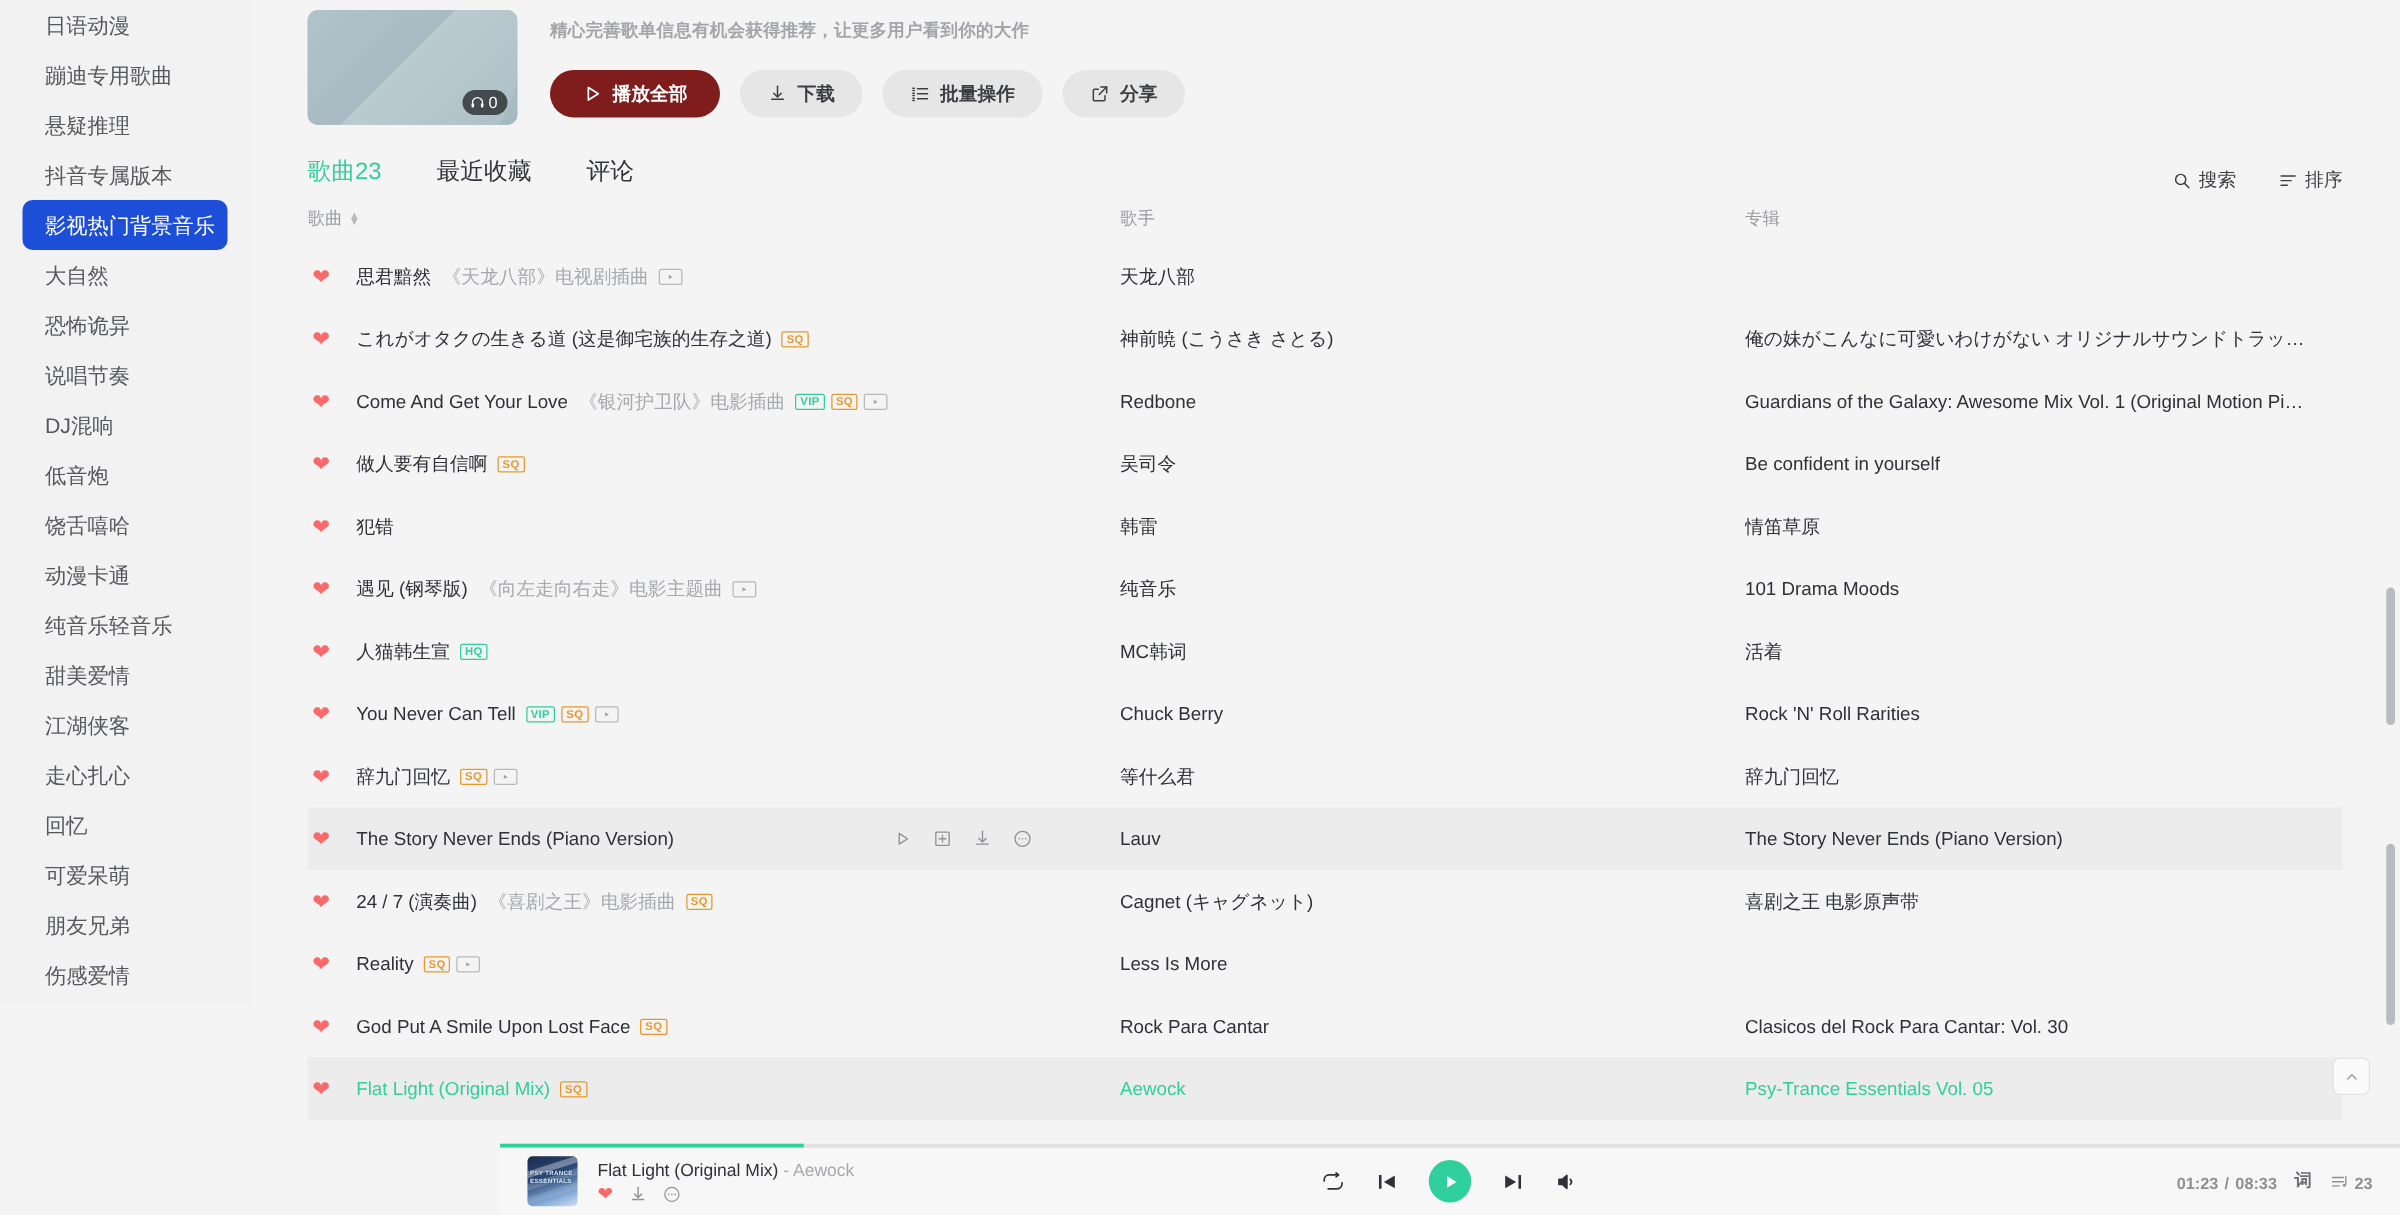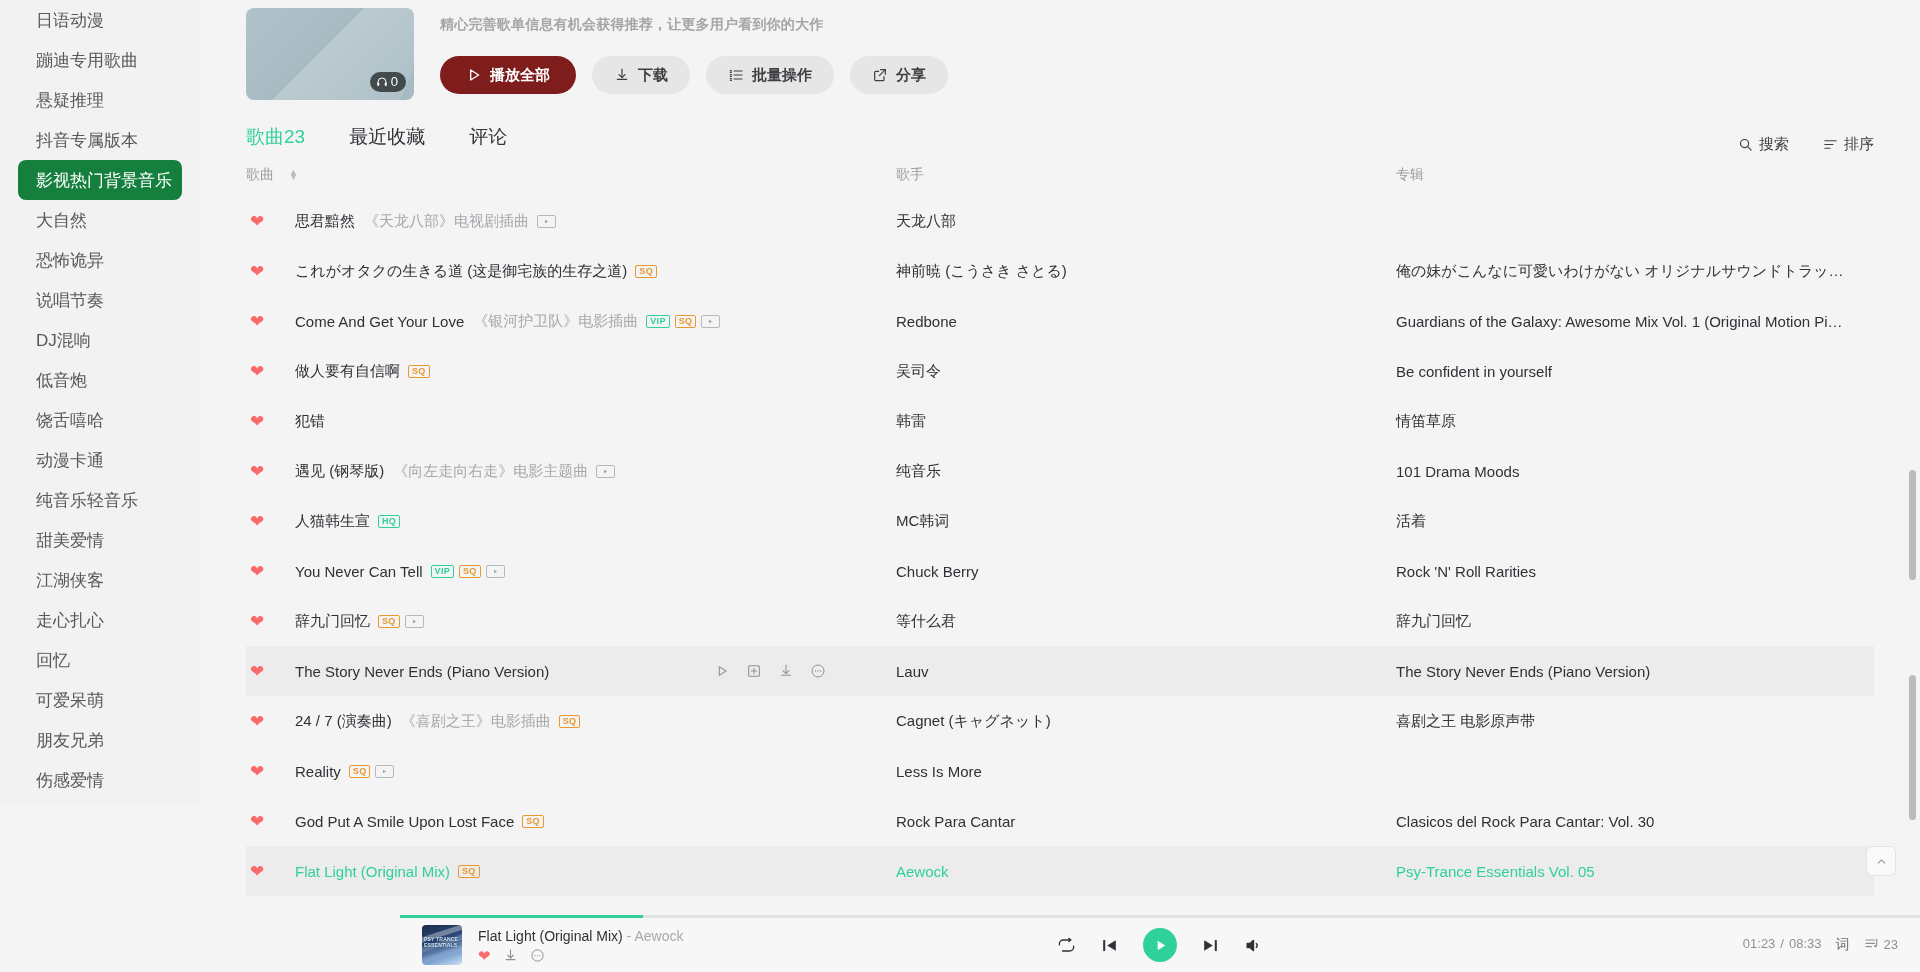--- a/index.html
+++ b/index.html
@@ -22,21 +22,21 @@
   .side-item {
     height: 40px; margin: 0 18px 0 18px;
     display: flex; align-items: center;
     padding-left: 18px;
     font-size: 17px; color: #56585c;
     border-radius: 8px;
     white-space: nowrap;
     cursor: pointer;
   }
   .side-item.active {
-    background: #15803d; color: #ffffff;
+    background: #1d4ed8; color: #ffffff;
   }
 
   
   .main {
     flex: 1 1 auto; height: 972px; position: relative;
     background: #f4f4f4;
     display: flex; flex-direction: column;
     overflow: hidden;
   }
 
@@ -96,21 +96,21 @@
     display: flex; align-items: center; gap: 6px;
     font-size: 15px; color: #3d3f42; cursor: pointer;
   }
 
   
   .table-wrap { flex: 1 1 auto; overflow: hidden; padding: 0 46px 0 46px; position: relative; }
   .thead {
     display: flex; height: 42px; align-items: center;
     font-size: 14px; color: #9a9ca0;
   }
-  .col-song { width: 650px; flex: 0 0 650px; display: flex; align-items: center; gap: 15px;}
+  .col-song { width: 650px; flex: 0 0 650px; display: flex; align-items: center; gap: 5px;}
   .col-artist { width: 500px; flex: 0 0 500px; }
   .col-album { flex: 1 1 auto; }
   .sort-arrows { display: inline-flex; flex-direction: column; line-height: 5px; font-size: 9px; color: #b9bbbe;}
 
   .row {
     display: flex; align-items: center; height: 50px;
     font-size: 15px; color: #2f3136;
     position: relative; cursor: default;
   }
   .row.hovered { background: #ececec; }
@@ -201,22 +201,22 @@
   .controls {
     position: absolute; left: 50%; transform: translateX(-50%);
     display: flex; align-items: center; gap: 24px; color: #2f3136;
   }
   .play-big {
     width: 34px; height: 34px; border-radius: 50%;
     background: #2fd09b; display: flex; align-items: center; justify-content: center;
     cursor: pointer;
   }
   .right-info {
-    margin-left: auto; display: flex; align-items: flex-start; gap: 14px;
-    font-size: 13px; color: #8e9094;
+    margin-left: auto; display: flex; align-items: flex-end; gap: 14px;
+    font-size: 13px; color: #8e9094; font-weight: bold;
   }
   .right-info .lyric { font-size: 14px; color: #6d6f73; cursor: pointer; }
   .queue { display: flex; align-items: center; gap: 4px; cursor: pointer; }
 
   .icon-btn { cursor: pointer; display: flex; align-items: center; }
 </style>
 </head>
 <body>
 
 <div class="sidebar">

